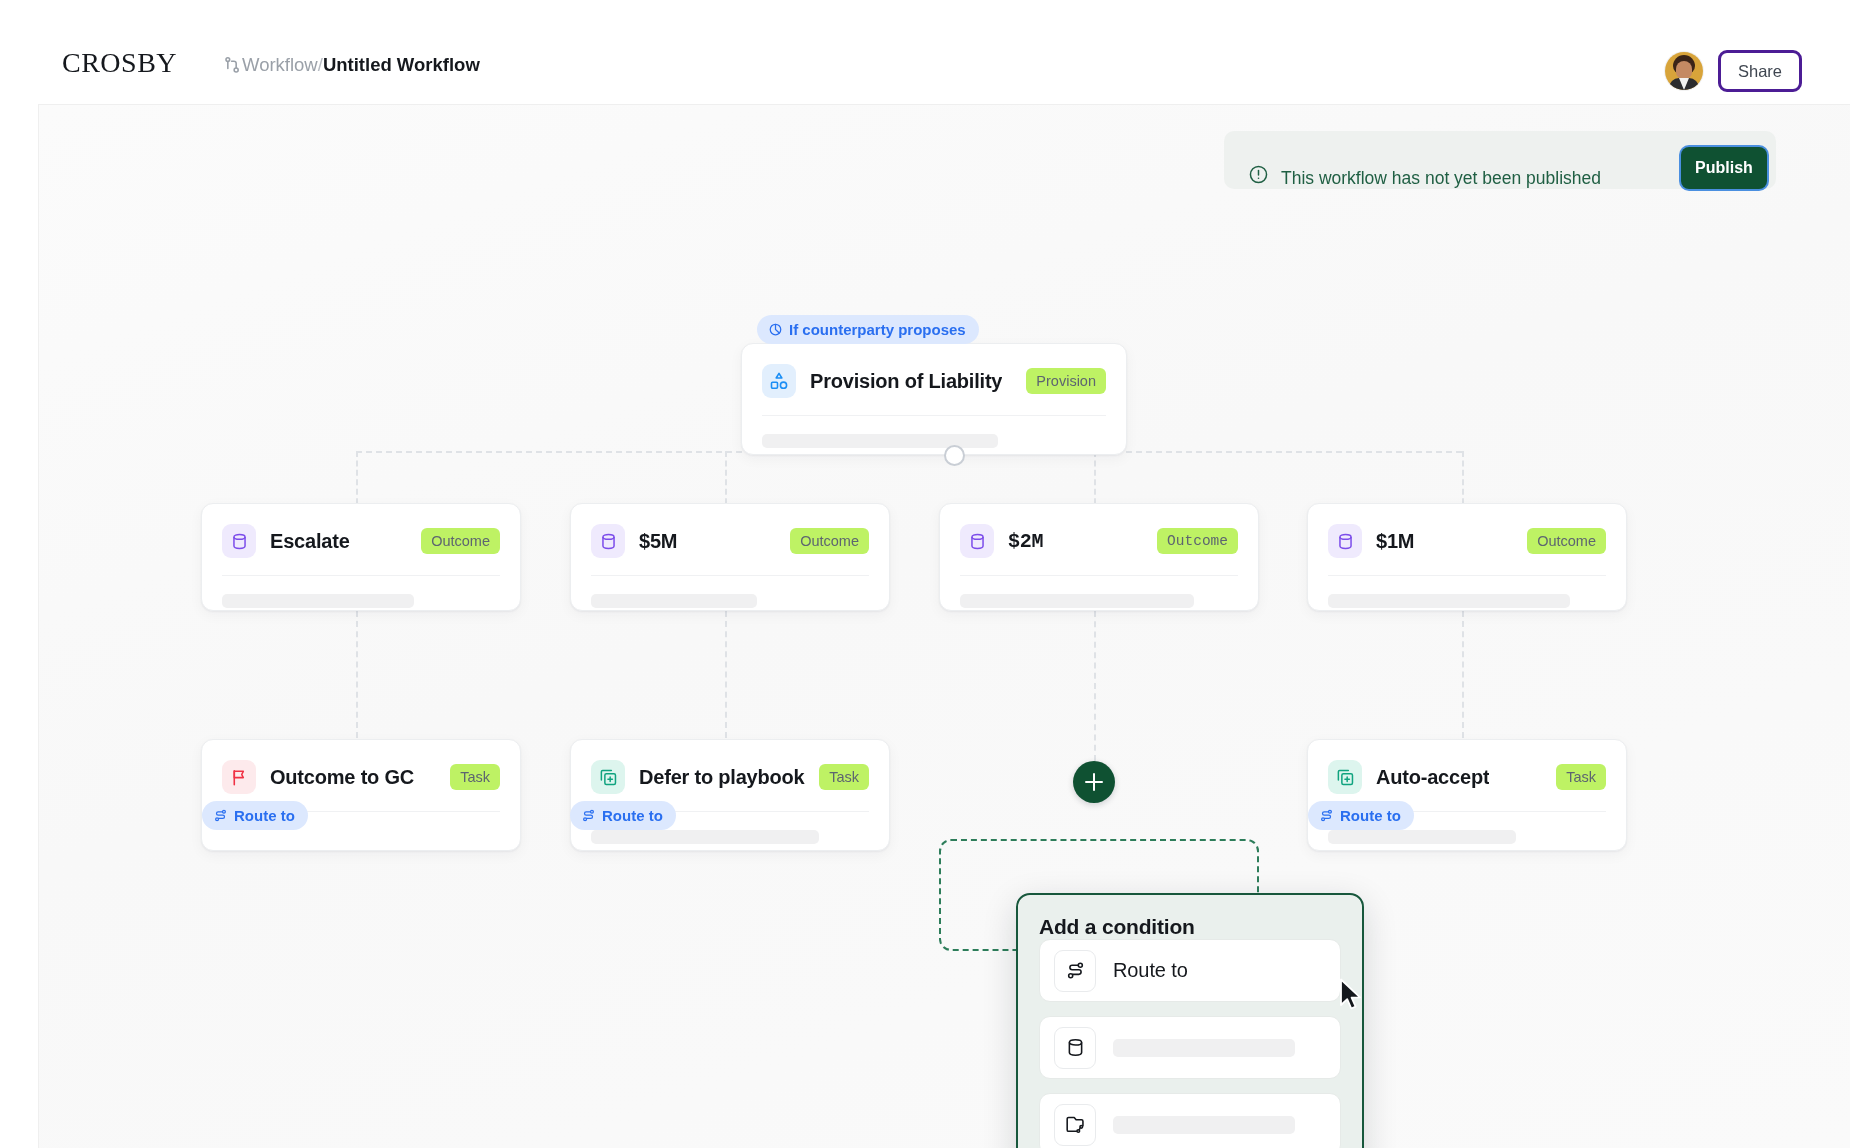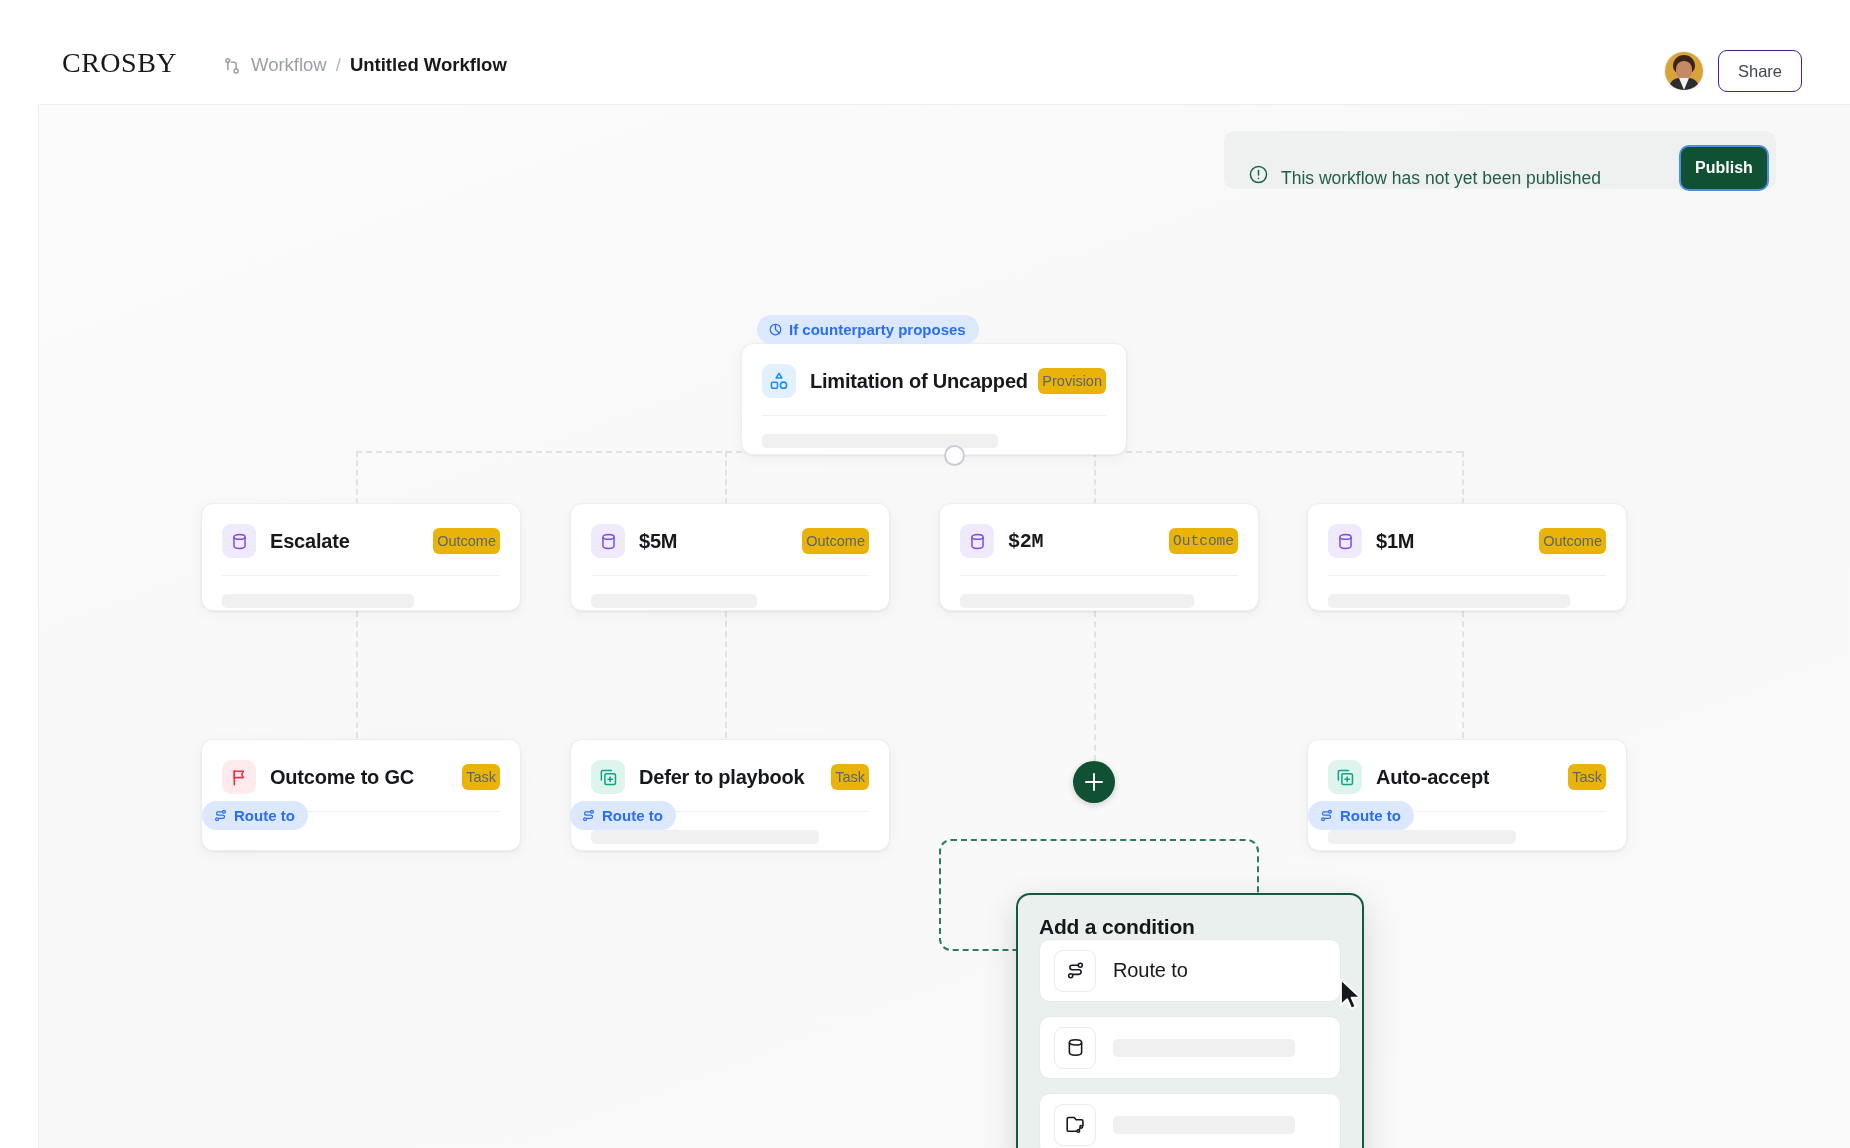--- a/index.html
+++ b/index.html
@@ -28,22 +28,21 @@
     font-family: "Liberation Serif", serif;
     font-size: 28px;
     letter-spacing: 0.5px;
     color: #15181d;
     font-weight: 400;
   }
   .breadcrumb {
     position: absolute;
     left: 222px; top: 54px;
     display: flex;
-    align-items: flex-end;
-    gap: 9px;
+    align-items: center;
     font-size: 18.5px;
   }
   .bc-icon { width: 20px; height: 20px; display: block; }
   .bc-parent { color: #9aa0a8; font-weight: 400; }
   .bc-sep { color: #b6bbc2; }
   .bc-current { color: #15181d; font-weight: 700; }
 
   .avatar {
     position: absolute;
     right: 147px; top: 52px;
@@ -72,21 +71,21 @@
     position: absolute; left: 14px; top: 26px;
     width: 10px; height: 12px;
     background: #f2f2f0; transform: rotate(0deg);
     clip-path: polygon(50% 100%, 0 0, 100% 0);
   }
 
   .share-btn {
     position: absolute;
     right: 48px; top: 50px;
     width: 84px; height: 42px;
-    border: 1px solid #4c1d95;
+    border: 3px solid #4c1d95;
     border-radius: 9px;
     background: #fff;
     color: #3f4650;
     font-size: 16.5px;
     font-weight: 500;
     display: flex;
     align-items: center;
     justify-content: center;
     cursor: pointer;
     font-family: "Liberation Sans", sans-serif;
@@ -182,24 +181,24 @@
     margin-left: 14px;
     font-size: 20px;
     font-weight: 700;
     color: #15181d;
     letter-spacing: -0.2px;
     white-space: nowrap;
     overflow: hidden;
   }
   .node-tag {
     margin-left: auto;
-    background: #eab308;
+    background: #bef264;
     color: #5d6570;
     border-radius: 6px;
-    padding: 5px 4px;
+    padding: 5px 10px;
     font-size: 14.5px;
     white-space: nowrap;
     text-align: center;
   }
   .card-div {
     height: 1px;
     background: #f0f1f3;
     margin: 0 20px;
   }
   .card-body { padding: 18px 20px 22px 20px; }
@@ -409,21 +408,21 @@
 
   <div class="card" style="left:702px; top:238px; width:386px; height:112px;">
     <div class="card-head">
       <div class="node-icon" style="background:#e2effd;">
         <svg width="20" height="20" viewBox="0 0 24 24" fill="none" stroke="#1b8ef5" stroke-width="1.9" stroke-linejoin="round">
           <path d="M12 2.8l3.4 5.6H8.6z"></path>
           <rect x="3" y="13.4" width="7.2" height="7.2" rx="1.3"></rect>
           <circle cx="17.4" cy="17" r="3.7"></circle>
         </svg>
       </div>
-      <div class="node-title">Limitation of Uncapped</div>
+      <div class="node-title">Provision of Liability</div>
       <div class="node-tag">Provision</div>
     </div>
     <div class="card-div"></div>
     <div class="card-body">
       <div class="skeleton" style="width:236px;"></div>
     </div>
   </div>
   <div class="port" style="left:905px; top:340px;"></div>
 
   <div class="card" style="left:162px; top:398px; width:320px; height:108px;">

